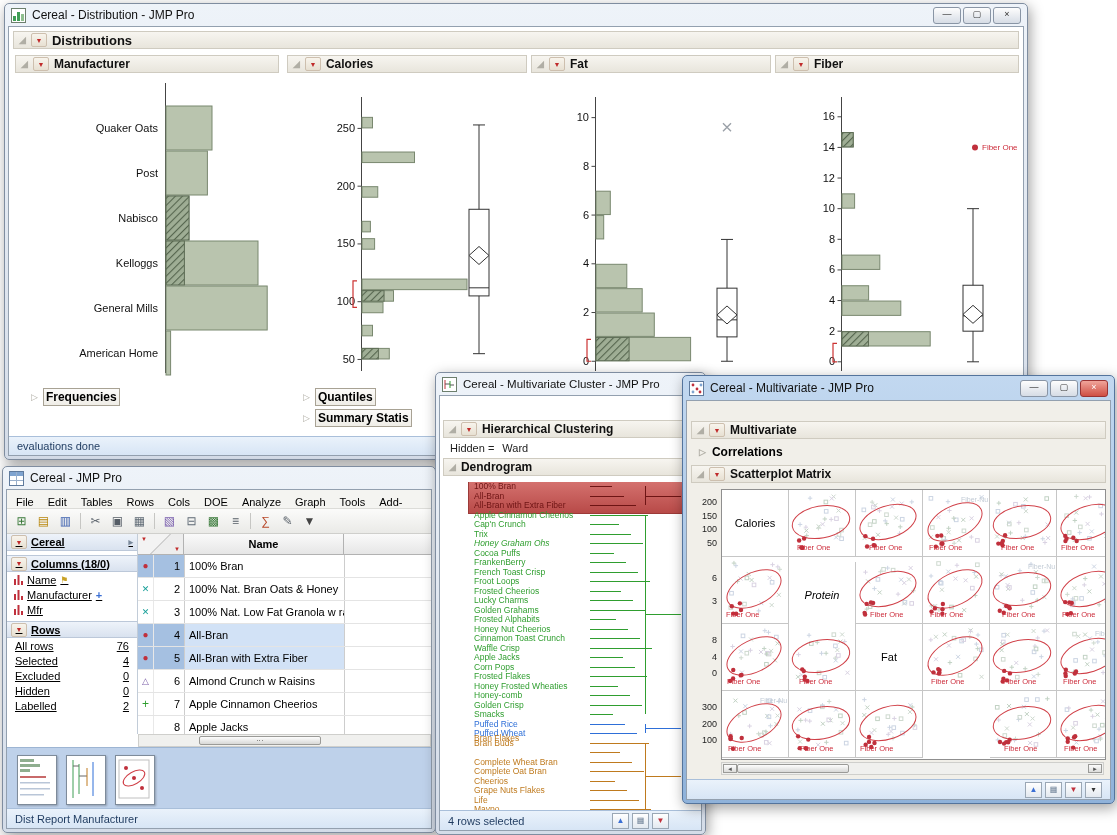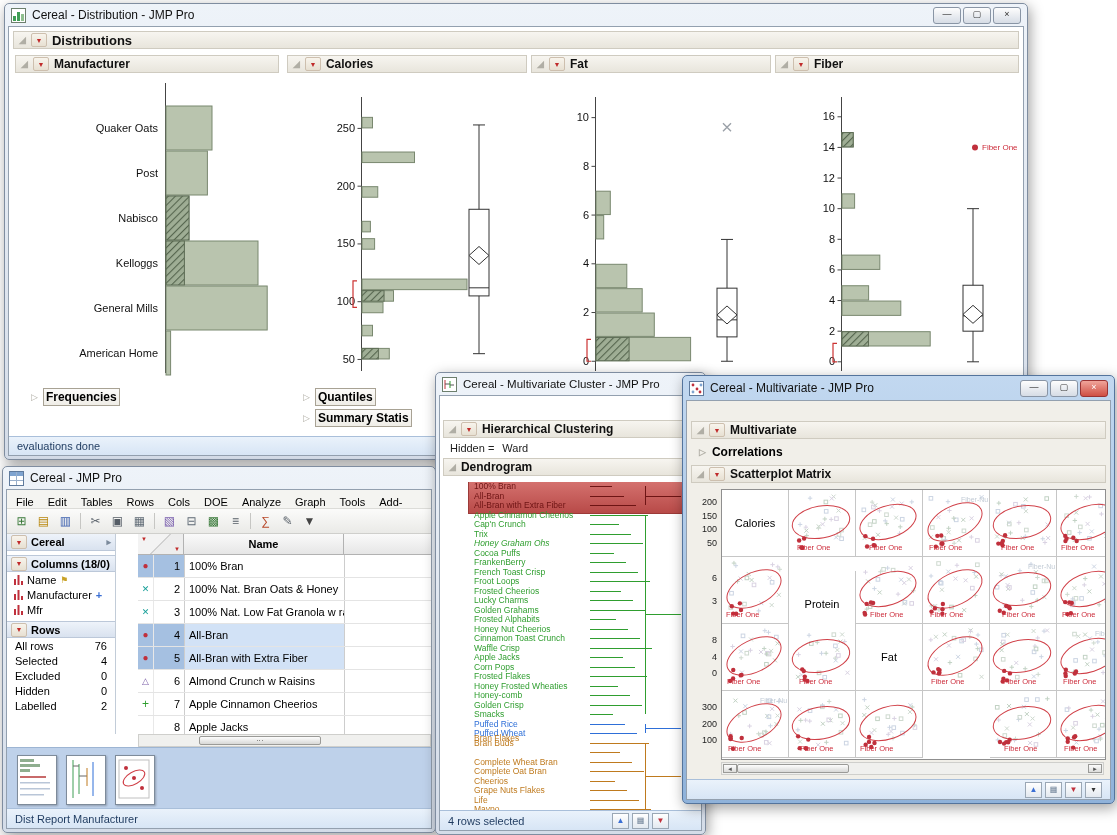--- a/index.html
+++ b/index.html
@@ -34,22 +34,22 @@
   .sicon{width:15px;height:14px;border:1px solid #9aa7b5;background:linear-gradient(#fff,#e3e9f0);
     display:inline-flex;align-items:center;justify-content:center;font-size:8px;line-height:1;}
   
   .menu-bar{position:absolute;top:0;left:0;right:0;height:19px;display:flex;align-items:flex-end;gap:14px;
     padding:0 9px;font-size:11px;background:#f4f4f1;border-bottom:1px solid #dcdcd8;box-sizing:border-box;}
   .menu-item{cursor:default;}
   .toolbar{position:absolute;top:19px;left:0;right:0;height:25px;display:flex;align-items:center;gap:3px;
     padding:0 5px;background:linear-gradient(#fbfbfa,#eaeae7);border-bottom:1px solid #cfcfcc;box-sizing:border-box;}
   .tico{width:19px;height:19px;display:inline-flex;align-items:center;justify-content:center;font-size:12px;line-height:1;}
   .tsep{width:1px;height:16px;background:#c6c6c3;margin:0 2px;}
-  .sidebar{position:absolute;top:44px;left:0;width:109px;height:200px;background:#fff;
-    border-right:1px solid #c2ccd8;box-sizing:border-box;overflow:hidden;}
+  .sidebar{position:absolute;top:44px;left:0;width:131px;height:200px;background:#fff;
+    border-right:1px solid #c2ccd8;box-sizing:border-box;overflow:hidden;text-decoration:underline;}
   .sbbar{height:17px;display:flex;align-items:center;gap:4px;padding:0 4px;box-sizing:border-box;
     background:linear-gradient(#eef3fa,#d9e2ef);border-top:1px solid #bcc8d9;border-bottom:1px solid #bcc8d9;
     font-size:11px;font-weight:bold;}
   .sbitem{height:15px;display:flex;align-items:center;gap:4px;padding:0 4px 0 7px;font-size:11px;white-space:nowrap;}
   .statrow{height:15px;display:flex;align-items:center;padding:0 8px;font-size:11px;}
   .statrow .v{margin-left:auto;}
   .grid{position:absolute;top:44px;left:131px;right:0;height:200px;background:#fff;overflow:hidden;}
   .ghead{display:flex;height:20px;background:linear-gradient(#fafafa,#e6e6e6);border-bottom:1px solid #b2b2b2;}
   .gcorner{width:46px;position:relative;border-right:1px solid #b2b2b2;box-sizing:border-box;
     background:linear-gradient(135deg,#f3f3f3 48%,#bdbdbd 50%,#ededed 52%);}
@@ -871,21 +871,21 @@
             <g transform="rotate(-26 32 32)">
               <ellipse cx="32" cy="32" rx="29" ry="16" fill="none" stroke="#d04048" stroke-width="1"></ellipse>
             </g>
             <circle cx="11.259766580192263" cy="56.601057773270206" r="2.2" fill="#c0303c"></circle>
             <circle cx="9.816735268485143" cy="49.29979053339911" r="2.2" fill="#c0303c"></circle>
             <circle cx="17.879846100639483" cy="46.335358739521055" r="2.2" fill="#c0303c"></circle>
             <circle cx="19.002477531788163" cy="53.06487083810609" r="2.2" fill="#c0303c"></circle>
             <circle cx="14.149368288996335" cy="56.772745137928396" r="2.2" fill="#c0303c"></circle>
             <text x="4" y="60" font-size="7.5" fill="#cc2b3a">Fiber One</text>
           </svg></div>
-        <div class="mcell" style="left: 67px; top: 81px;">
+        <div class="mcell" style="left: 67px; top: 72px; font-style: italic;">
           <span class="mdiag">Protein</span>
         </div>
         <div class="mcell" style="left: 134px; top: 67px;"><svg width="65" height="65">
             <path d="M55.17450835033064 33.77012444835628 H59.574508350330646 M57.37450835033064 31.570124448356278 V35.97012444835628" stroke="#c2d2c4" stroke-width="1"></path>
             <path d="M46.20844509136325 44.51339532831376 L50.20844509136325 48.51339532831376 M50.20844509136325 44.51339532831376 L46.20844509136325 48.51339532831376" stroke="#ced9cf" stroke-width="1"></path>
             <rect x="47.1118943409584" y="43.467774600194666" width="3.6" height="3.6" fill="none" stroke="#ccd5e3" stroke-width="1"></rect>
             <path d="M39.85726863586217 37.12603570480181 H44.257268635862175 M42.05726863586217 34.926035704801805 V39.32603570480181" stroke="#d9d2e2" stroke-width="1"></path>
             <path d="M10.05789804694145 22.329391011190317 L14.05789804694145 26.329391011190317 M14.05789804694145 22.329391011190317 L10.05789804694145 26.329391011190317" stroke="#c2d2c4" stroke-width="1"></path>
             <rect x="25.778928003357223" y="10.55781097708168" width="3.6" height="3.6" fill="none" stroke="#ced9cf" stroke-width="1"></rect>
             <path d="M29.46880382256061 11.015802385758516 H33.86880382256061 M31.66880382256061 8.815802385758516 V13.215802385758515" stroke="#ccd5e3" stroke-width="1"></path>

